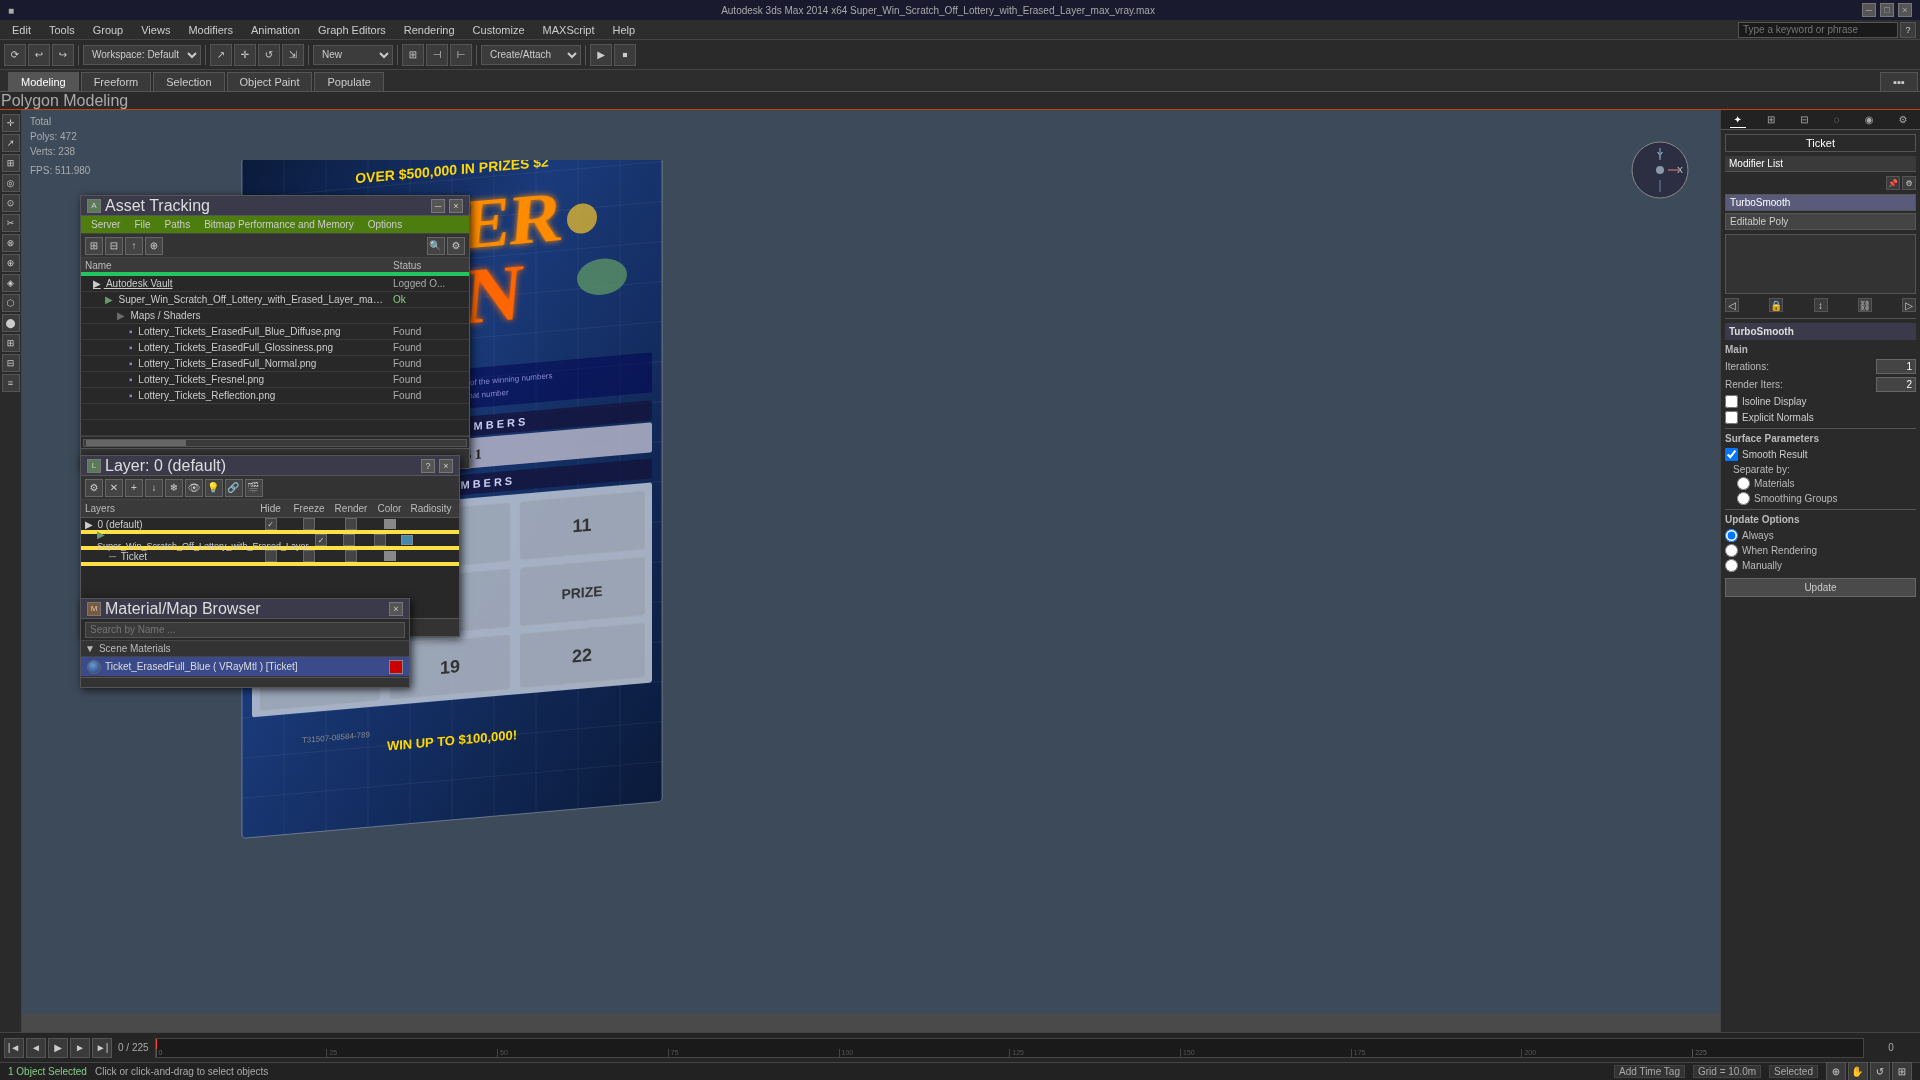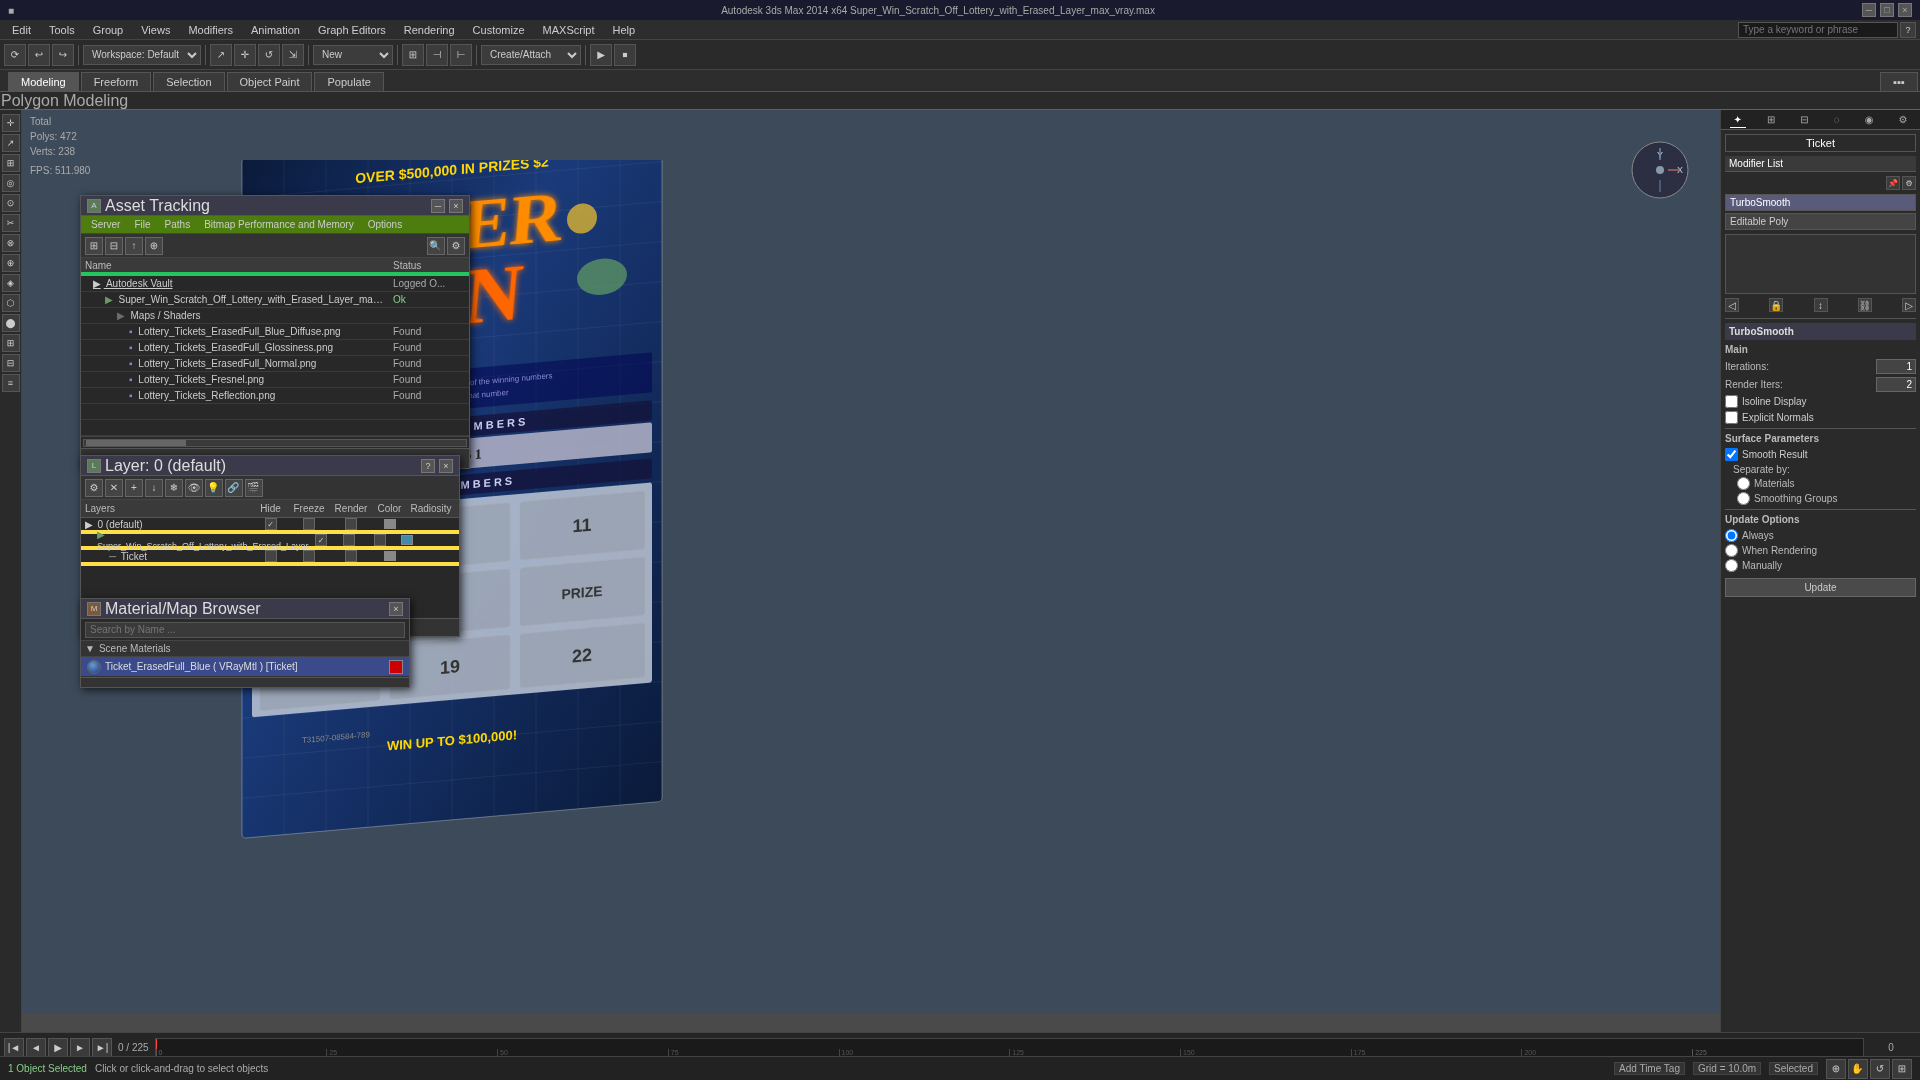--- a/index.html
+++ b/index.html
@@ -396,21 +396,21 @@
       color: #ddd;
       border-bottom: 1px solid #333;
       cursor: pointer;
     }
     .material-color-swatch { width: 14px; height: 14px; background: #cc0000; border: 1px solid #888; margin-left: auto; }
     .material-sphere { width: 14px; height: 14px; border-radius: 50%; background: radial-gradient(circle at 40% 35%, #6a9ad0, #1a3a7a); border: 1px solid #666; margin-right: 4px; }
     .material-bottom { height: 10px; background: #333; border-top: 1px solid #555; }
 
     
     .bottom-bar {
-      height: 24px;
+      height: 18px;
       background: #222;
       display: flex;
       align-items: center;
       padding: 0 8px;
       gap: 8px;
       font-size: 10px;
       color: #aaa;
       border-top: 1px solid #444;
       position: absolute;
       bottom: 0;

